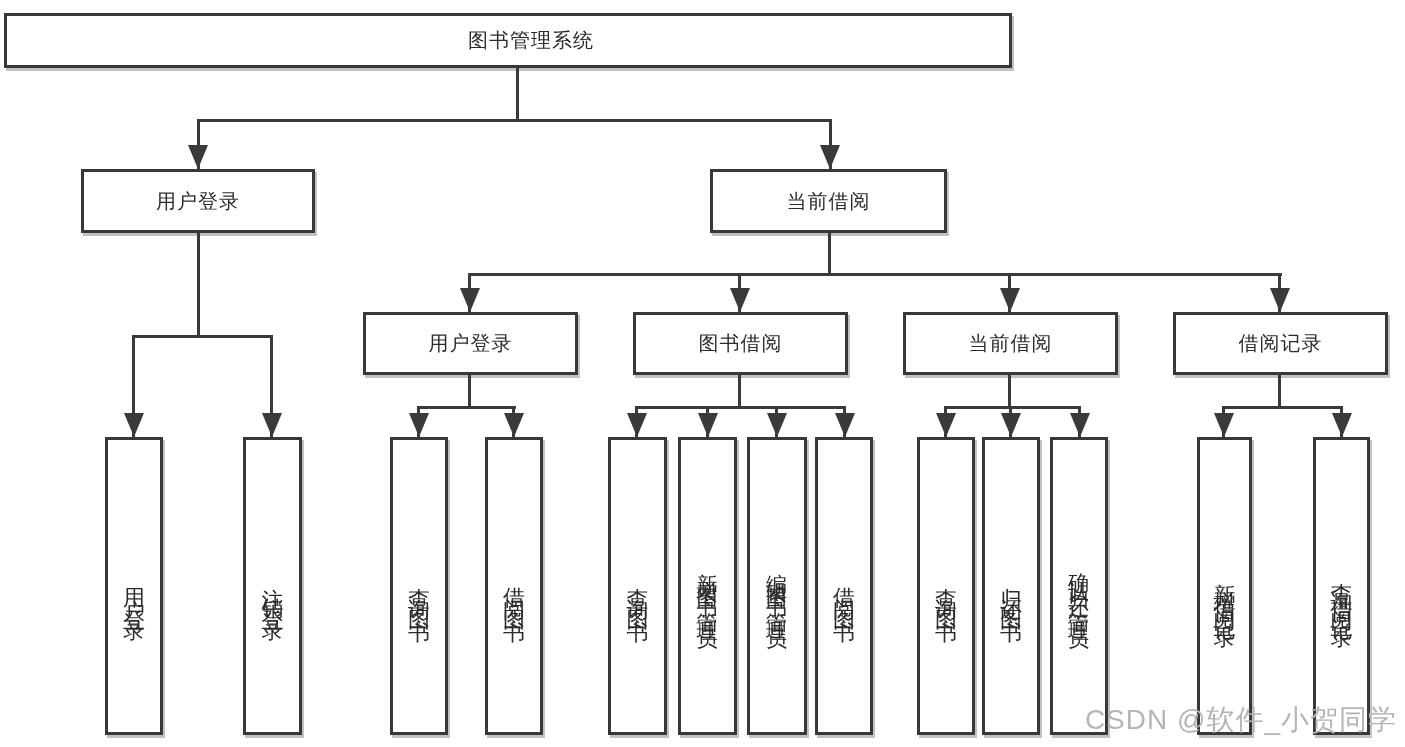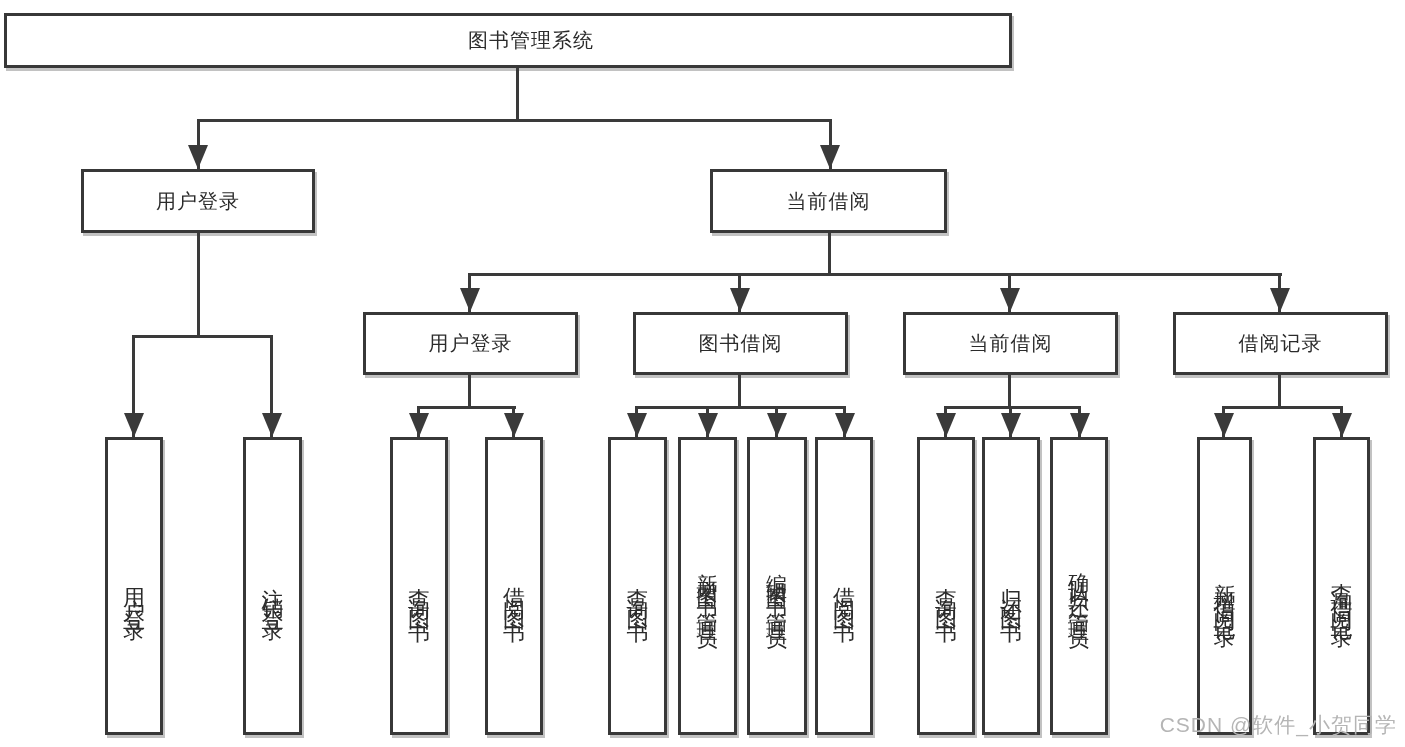--- a/index.html
+++ b/index.html
@@ -32,21 +32,21 @@
   .vline,.hline{position:absolute;background:var(--line);}
   .vline{width:3px;}
   .hline{height:3px;}
   .arrow{
     position:absolute;width:0;height:0;
     border-left:10px solid transparent;border-right:10px solid transparent;
     border-top:24px solid var(--line);
   }
   .watermark{
     position:absolute;right:8px;bottom:8px;
-    font-size:21px;color:var(--watermark);letter-spacing:1px;white-space:nowrap;
+    font-size:28px;color:var(--watermark);letter-spacing:1px;white-space:nowrap;
   }
 </style>
 </head>
 <body>
 
 <div class="canvas">
 
   <div class="box" style="left:4px;top:13px;width:1008px;height:55px;padding-left:46px;">
     <span class="hlabel">图书管理系统</span>
   </div>

